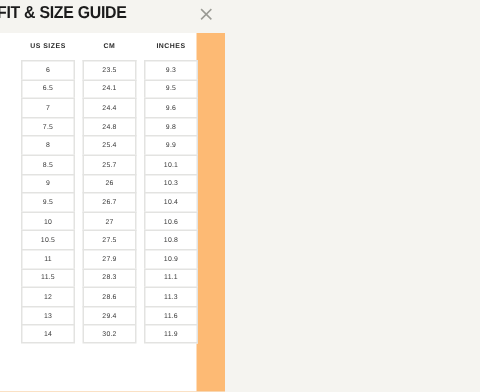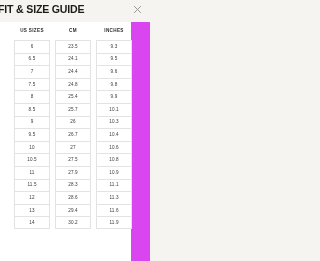--- a/index.html
+++ b/index.html
@@ -12,21 +12,21 @@
     overflow: hidden;
     background: #f5f4f0;
     font-family: "Liberation Sans", sans-serif;
     -webkit-font-smoothing: antialiased;
   }
 
   .panel {
     position: relative;
     width: 150px;
     height: 261px;
-    background: #d946ef;
+    background: #fdba74;
     overflow: hidden;
   }
 
   
   .header {
     position: absolute;
     top: 0;
     left: 0;
     width: 150px;
     height: 22px;

